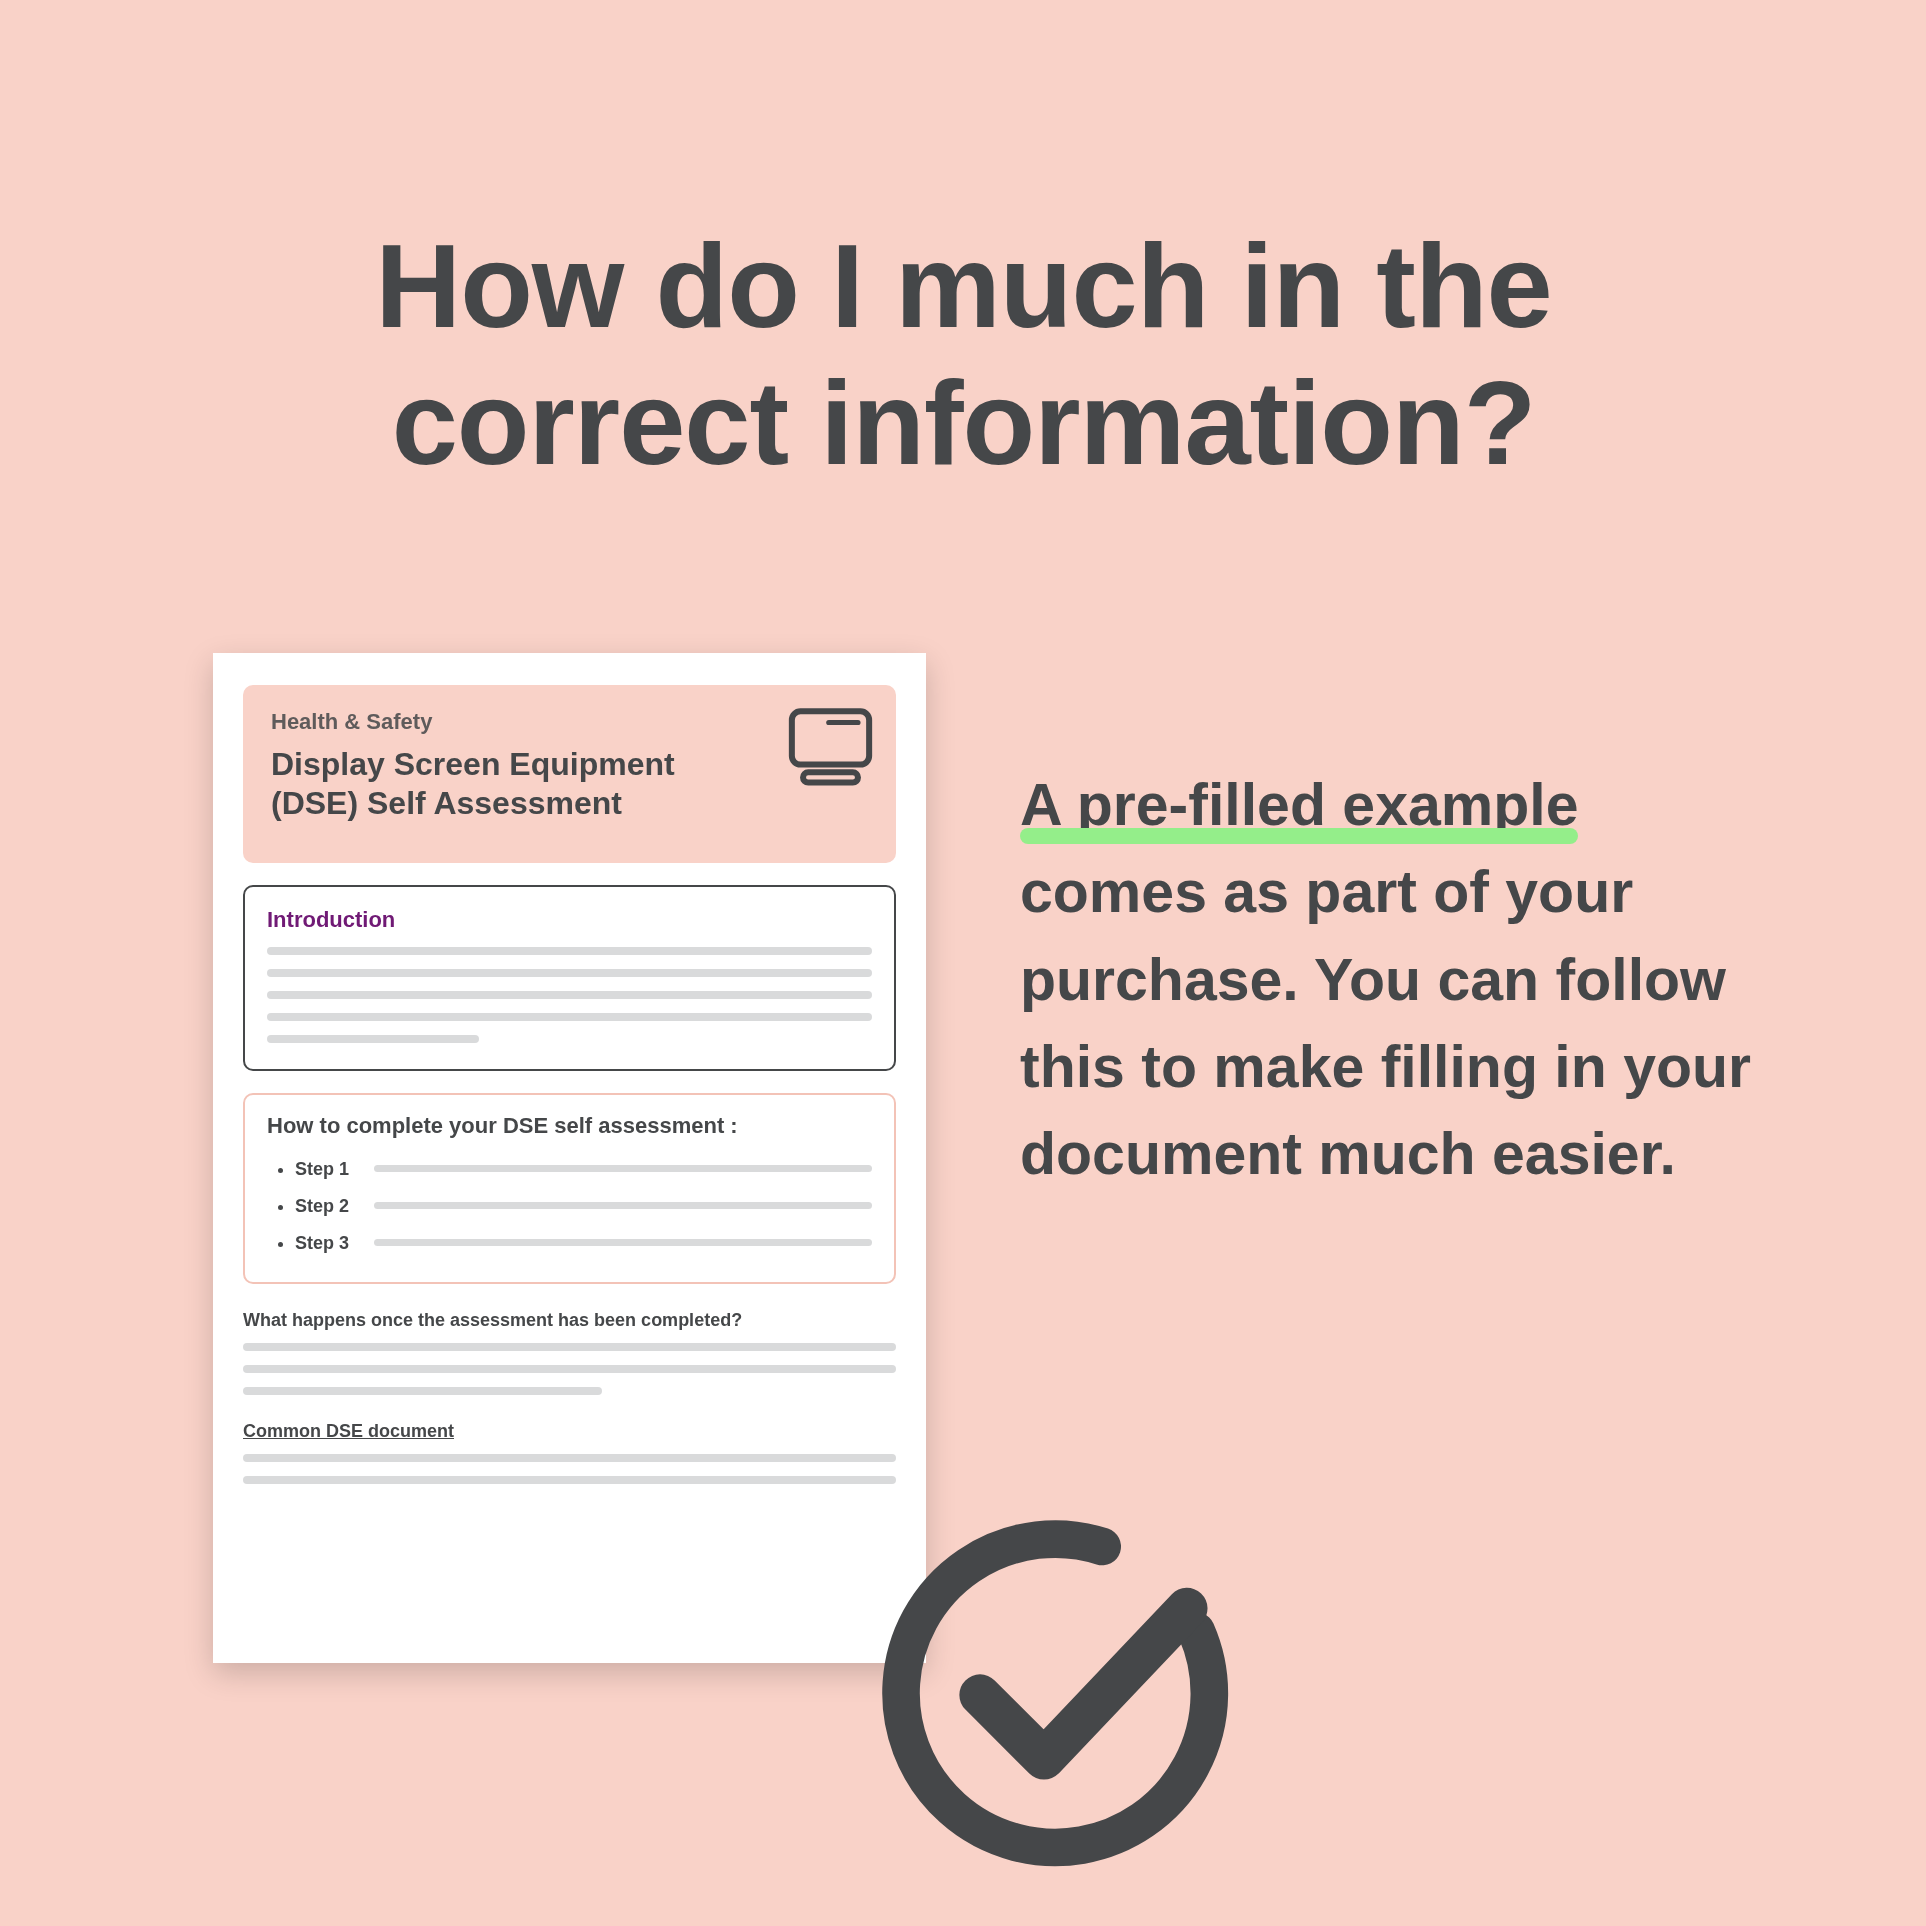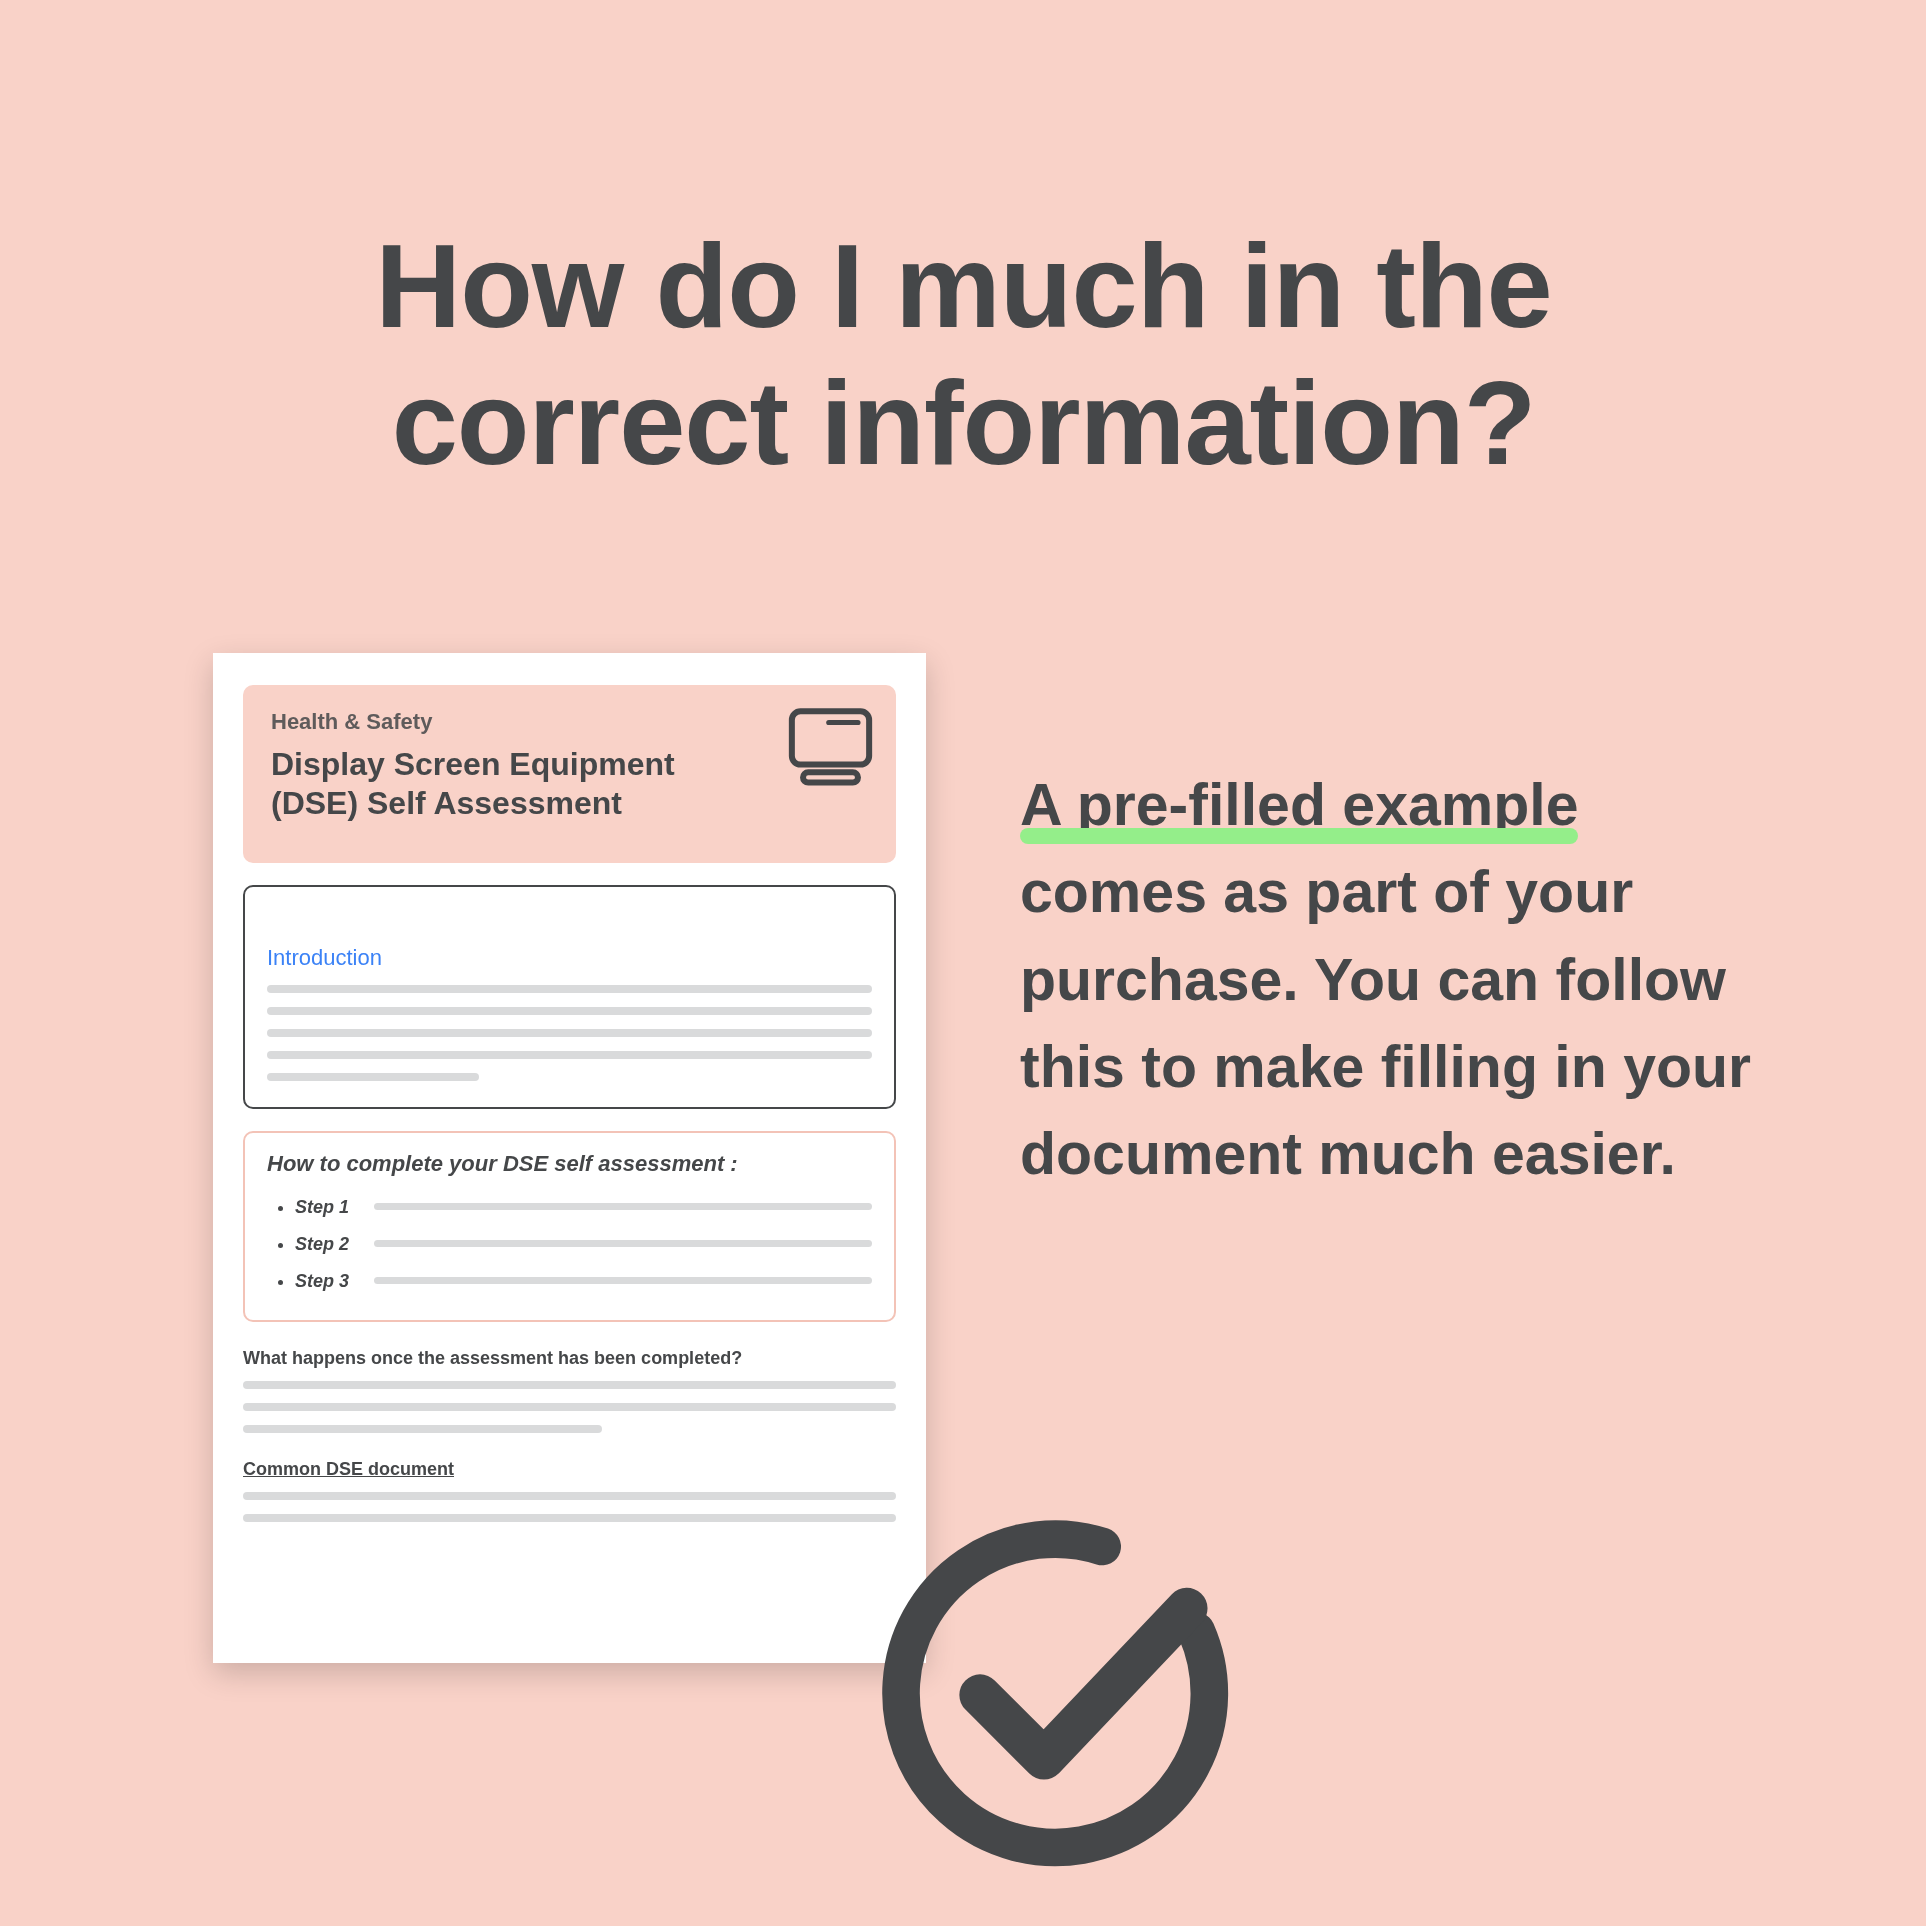--- a/index.html
+++ b/index.html
@@ -92,41 +92,39 @@
   }
 
   .intro-box{
     margin-top:22px;
     border:2px solid #454749;
     border-radius:10px;
     padding:20px 22px 26px 22px;
   }
   .intro-box .label{
     font-size:22px;
-    font-weight:400;
-    color:#3b82f6;
-    margin-top:38px;
+    font-weight:700;
+    color:#701a75;
   }
 
   .line{
     height:8px;
     border-radius:4px;
     background:#D9DADB;
   }
   .intro-box .lines{margin-top:14px;}
   .intro-box .lines .line{margin-top:14px;}
   .intro-box .lines .line:first-child{margin-top:0;}
   .intro-box .lines .line:nth-child(5){width:35%;}
 
   .steps-box{
     margin-top:22px;
     border:2px solid #F3C3B7;
     border-radius:10px;
     padding:18px 22px 20px 22px;
-    font-style:italic;
   }
   .steps-box .label{
     font-size:22px;
     font-weight:800;
     color:#454749;
   }
   .steps-box ul{
     list-style:disc;
     margin:12px 0 0 0;
     padding:0 0 0 28px;

